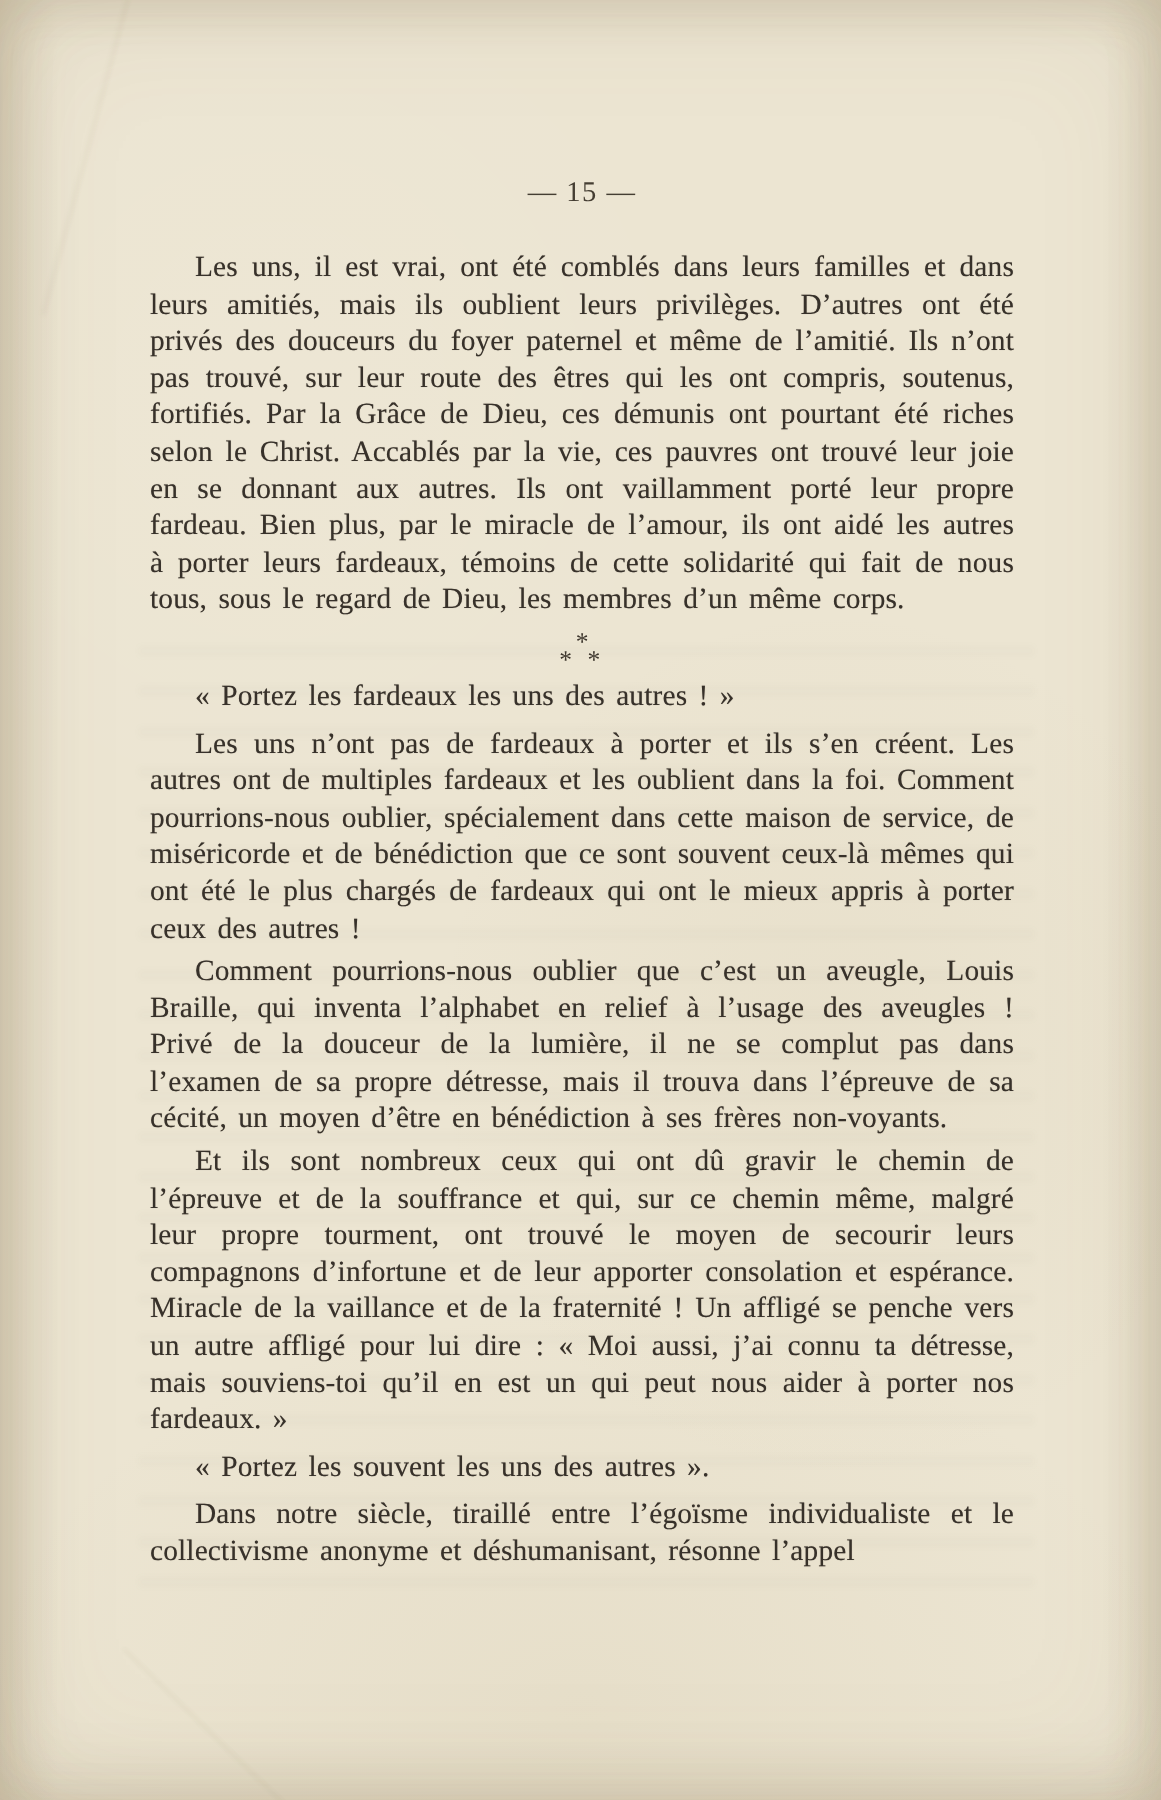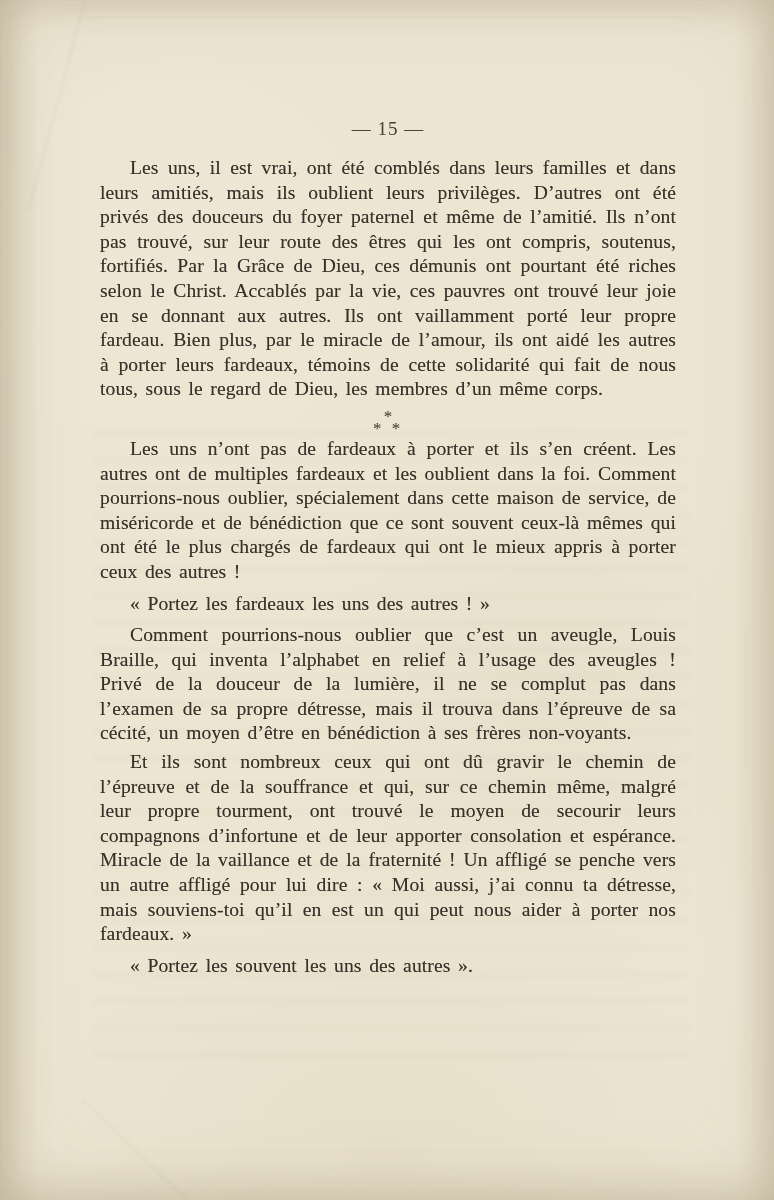--- a/index.html
+++ b/index.html
@@ -55,21 +55,21 @@
   .page-header {
     position: absolute;
     top: 118px; left: 100px; right: 98px;
     text-align: center;
     font-size: 19px;
     letter-spacing: 1px;
     color: #453e33;
   }
   .text-block {
     position: absolute;
-    top: 156px; left: 100px; right: 98px; font-family: Liberation Serif, serif;
+    top: 167px; left: 100px; right: 98px; font-family: Liberation Serif, serif;
   }
   .para {
     margin: 0 0 4px 0;
     font-size: 19.6px;
     line-height: 24.6px;
     text-align: justify;
     text-align-last: left;
     word-spacing: 0.13em;
     letter-spacing: 0.1px;
     text-shadow: 0 0 0.5px rgba(55,45,35,0.45);
@@ -100,24 +100,25 @@
   <div class="page-header">— 15 —</div>
 
   <div class="text-block">
     <p class="para indent">Les uns, il est vrai, ont été comblés dans leurs familles et dans leurs amitiés, mais ils oublient leurs privilèges. D’autres ont été privés des douceurs du foyer paternel et même de l’amitié. Ils n’ont pas trouvé, sur leur route des êtres qui les ont compris, soutenus, fortifiés. Par la Grâce de Dieu, ces démunis ont pourtant été riches selon le Christ. Accablés par la vie, ces pauvres ont trouvé leur joie en se donnant aux autres. Ils ont vaillamment porté leur propre fardeau. Bien plus, par le miracle de l’amour, ils ont aidé les autres à porter leurs fardeaux, témoins de cette solidarité qui fait de nous tous, sous le regard de Dieu, les membres d’un même corps.</p>
 
     <div class="asterism">
       <div class="ast-top">*</div>
       <div class="ast-bottom">* *</div>
     </div>
 
+    <p class="para quote">« Portez les fardeaux les uns des autres ! »</p>
+
     <p class="para indent">Les uns n’ont pas de fardeaux à porter et ils s’en créent. Les autres ont de multiples fardeaux et les oublient dans la foi. Comment pourrions-nous oublier, spécialement dans cette maison de service, de miséricorde et de bénédiction que ce sont souvent ceux-là mêmes qui ont été le plus chargés de fardeaux qui ont le mieux appris à porter ceux des autres !</p>
-
-    <p class="para quote">« Portez les fardeaux les uns des autres ! »</p>
 
     <p class="para indent">Comment pourrions-nous oublier que c’est un aveugle, Louis Braille, qui inventa l’alphabet en relief à l’usage des aveugles ! Privé de la douceur de la lumière, il ne se complut pas dans l’examen de sa propre détresse, mais il trouva dans l’épreuve de sa cécité, un moyen d’être en bénédiction à ses frères non-voyants.</p>
 
     <p class="para indent">Et ils sont nombreux ceux qui ont dû gravir le chemin de l’épreuve et de la souffrance et qui, sur ce chemin même, malgré leur propre tourment, ont trouvé le moyen de secourir leurs compagnons d’infortune et de leur apporter consolation et espérance. Miracle de la vaillance et de la fraternité ! Un affligé se penche vers un autre affligé pour lui dire : « Moi aussi, j’ai connu ta détresse, mais souviens-toi qu’il en est un qui peut nous aider à porter nos fardeaux. »</p>
 
     <p class="para quote">« Portez les souvent les uns des autres ».</p>
 
+    <p class="para indent">Dans notre siècle, tiraillé entre l’égoïsme individualiste et le collectivisme anonyme et déshumanisant, résonne l’appel</p>
   </div>
 </div>
 
 </body></html>

